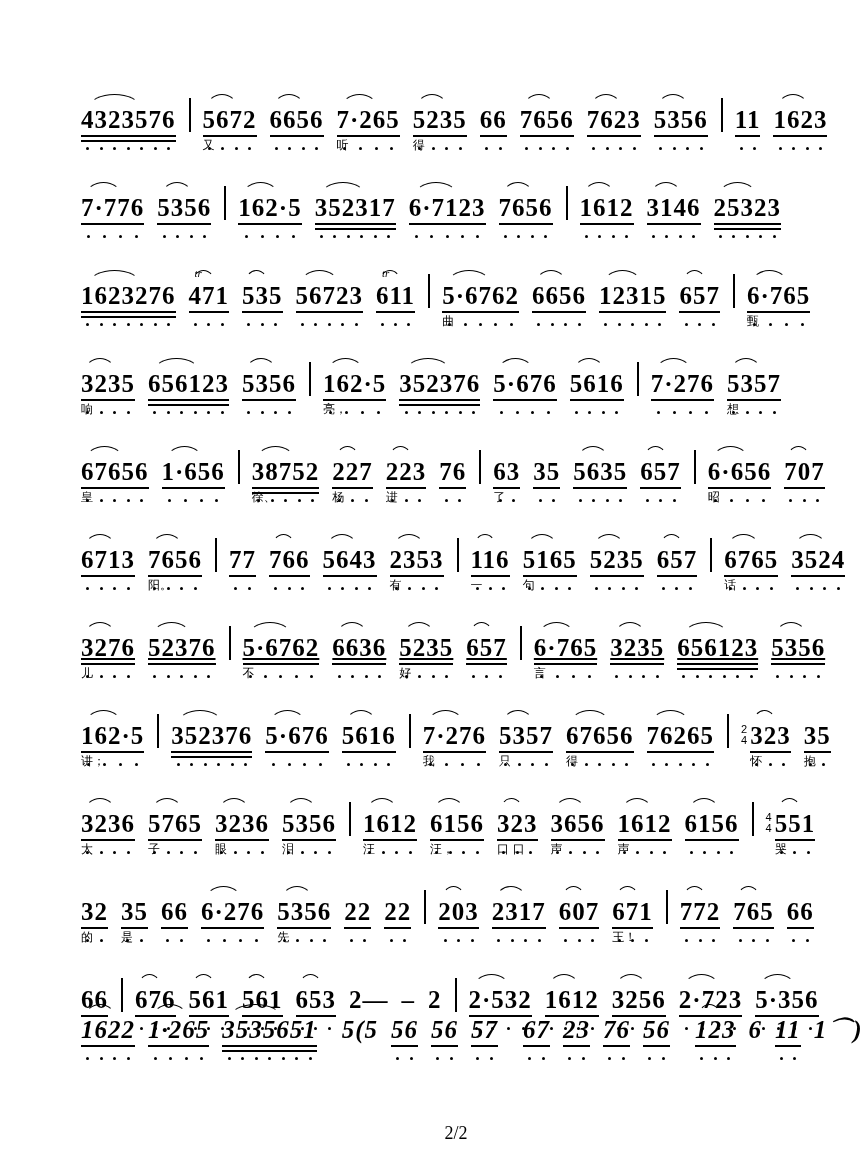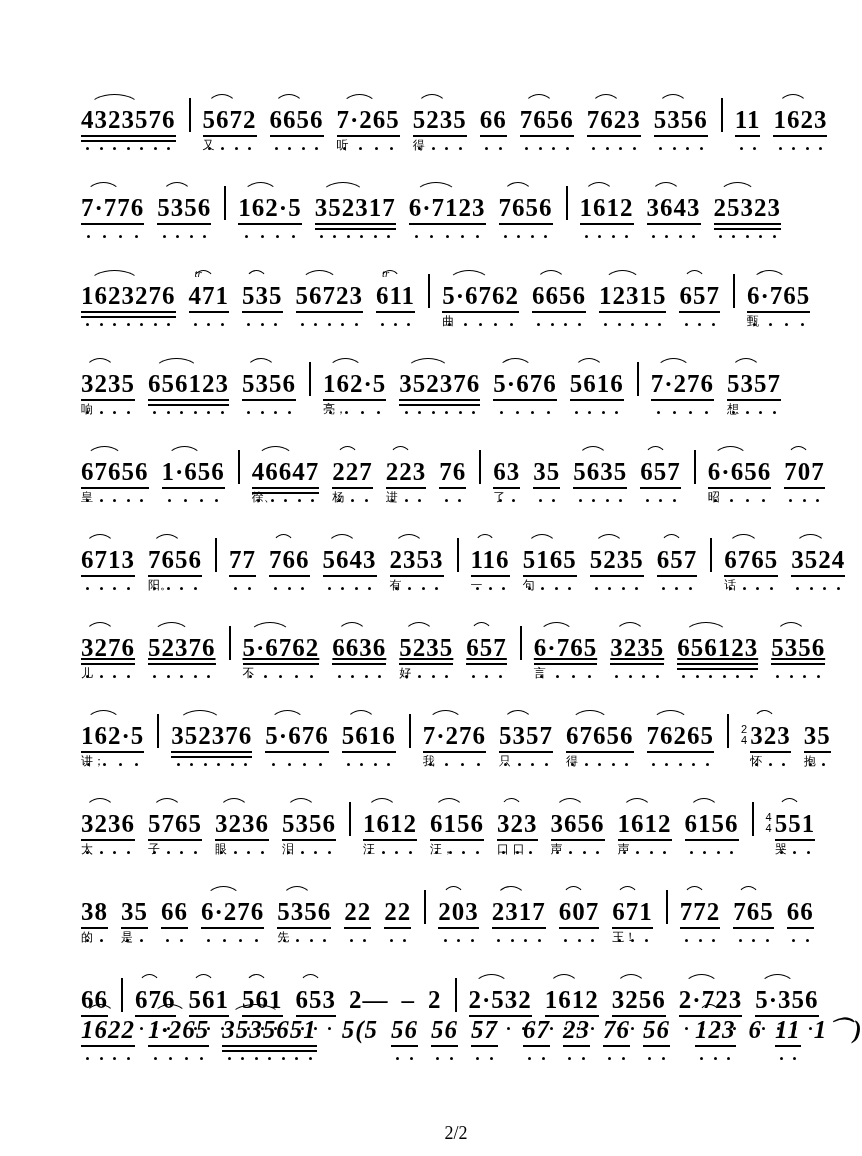--- a/index.html
+++ b/index.html
@@ -366,21 +366,21 @@
               <i></i>
               <i></i>
               <i></i>
               <i></i>
             </div>
             <span class="slur" style="left: 8%; width: 52%;"></span>
           </div>
         </div>
         <div class="cell">
           <div class="notegroup beam1">
-            <div class="notes">3643</div>
+            <div class="notes">3146</div>
             <div class="lowdots">
               <i></i>
               <i></i>
               <i></i>
               <i></i>
             </div>
             <span class="slur" style="left: 8%; width: 52%;"></span>
           </div>
         </div>
         <div class="cell">
@@ -669,21 +669,21 @@
               <i></i>
               <i></i>
               <i></i>
             </div>
             <span class="slur" style="left: 8%; width: 52%;"></span>
           </div>
         </div>
         <div class="bar"></div>
         <div class="cell">
           <div class="notegroup beam2">
-            <div class="notes">46647</div>
+            <div class="notes">38752</div>
             <div class="lowdots">
               <i></i>
               <i></i>
               <i></i>
               <i></i>
               <i></i>
             </div>
             <span class="slur" style="left: 8%; width: 52%;"></span>
             <span class="lyric">徐、</span>
           </div>
@@ -1348,21 +1348,21 @@
               <i></i>
             </div>
             <span class="slur" style="left: 8%; width: 52%;"></span>
             <span class="lyric">哭</span>
           </div>
         </div>
       </div>
       <div class="system" style="position: absolute; left: 0px; right: 0px; top: 850px;">
         <div class="cell">
           <div class="notegroup beam1">
-            <div class="notes">38</div>
+            <div class="notes">32</div>
             <div class="lowdots">
               <i></i>
               <i></i>
             </div>
             <span class="lyric">的</span>
           </div>
         </div>
         <div class="cell">
           <div class="notegroup beam1">
             <div class="notes">35</div>

